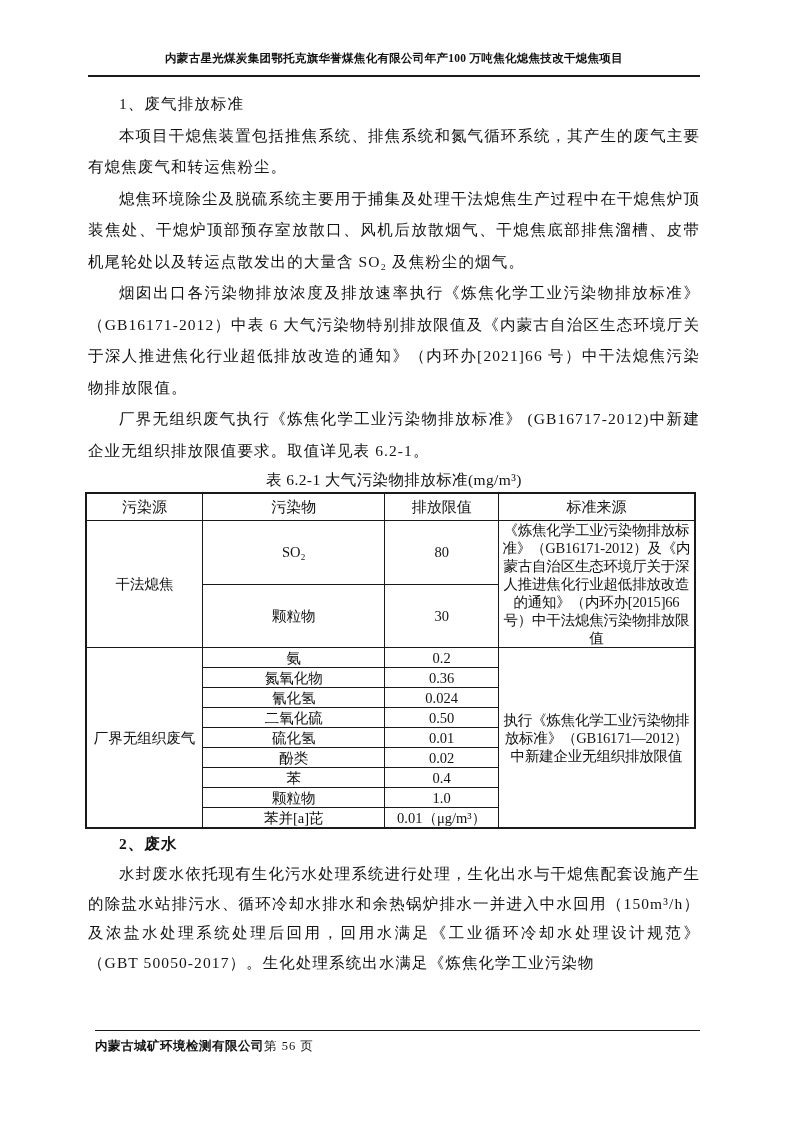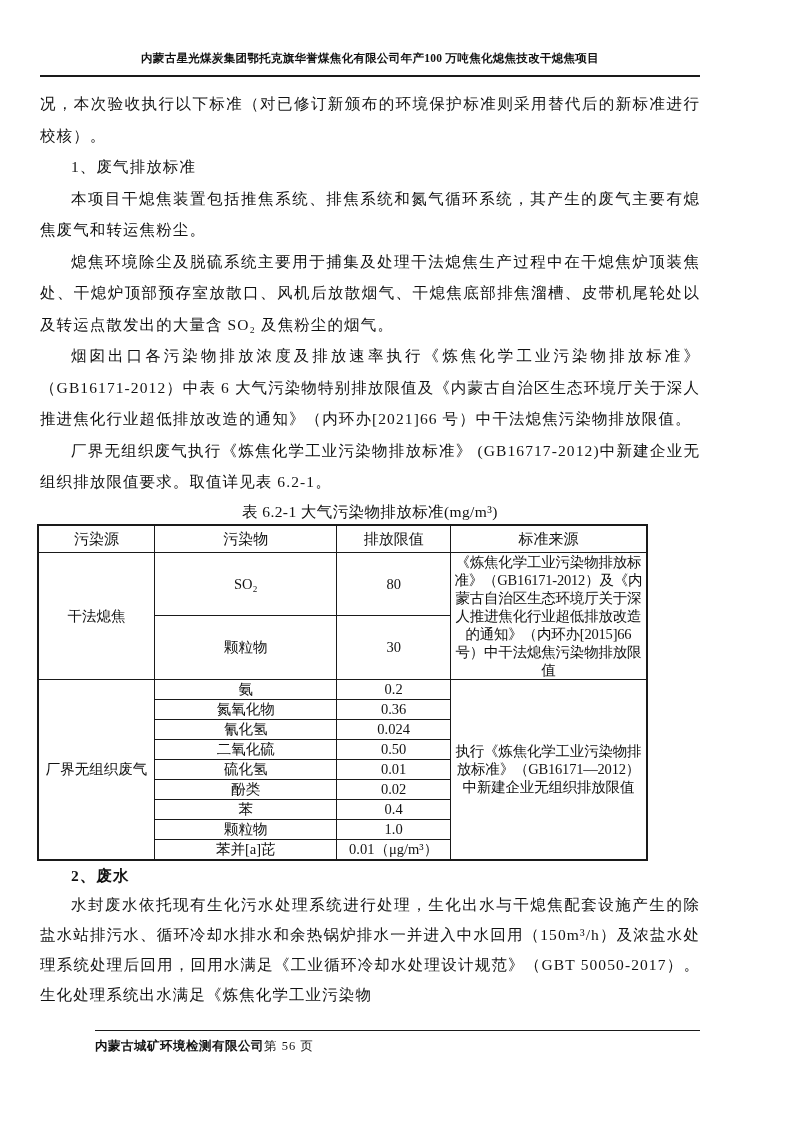--- a/index.html
+++ b/index.html
@@ -1,21 +1,21 @@
 <!DOCTYPE html>
 <html><head>
 <meta charset="utf-8">
 <style>
   html,body{margin:0;padding:0;background:#ffffff;}
   .page{
     position:relative;
     width:794px;height:1123px;
     background:#ffffff;
     box-sizing:border-box;
-    padding:50px 94px 0 40px;
+    padding:50px 94px 0 88px;
     font-family:"Liberation Serif","DejaVu Serif",serif;
     color:#121212;
     overflow:hidden;
   }
   .header-title{
     text-align:center;
     font-weight:bold;
     font-size:11.5px;
     letter-spacing:0.3px;
     line-height:16px;
@@ -84,21 +84,20 @@
 </style>
 </head>
 <body>
 
 <div class="page">
 
   <div class="header-title">内蒙古星光煤炭集团鄂托克旗华誉煤焦化有限公司年产100 万吨焦化熄焦技改干熄焦项目</div>
   <div class="header-rule"></div>
 
   <div class="doc-body">
-    <p>况，本次验收执行以下标准（对已修订新颁布的环境保护标准则采用替代后的新标准进行校核）。</p>
     <p class="indent">1、废气排放标准</p>
     <p class="indent">本项目干熄焦装置包括推焦系统、排焦系统和氮气循环系统，其产生的废气主要有熄焦废气和转运焦粉尘。</p>
     <p class="indent">熄焦环境除尘及脱硫系统主要用于捕集及处理干法熄焦生产过程中在干熄焦炉顶装焦处、干熄炉顶部预存室放散口、风机后放散烟气、干熄焦底部排焦溜槽、皮带机尾轮处以及转运点散发出的大量含 SO₂ 及焦粉尘的烟气。</p>
     <p class="indent">烟囱出口各污染物排放浓度及排放速率执行《炼焦化学工业污染物排放标准》 （GB16171-2012）中表 6 大气污染物特别排放限值及《内蒙古自治区生态环境厅关于深人推进焦化行业超低排放改造的通知》（内环办[2021]66 号）中干法熄焦污染物排放限值。</p>
     <p class="indent">厂界无组织废气执行《炼焦化学工业污染物排放标准》 (GB16717-2012)中新建企业无组织排放限值要求。取值详见表 6.2-1。</p>
 
     <div class="table-title">表 6.2-1 大气污染物排放标准(mg/m³)</div>
 
     <table class="std-table">
       <colgroup>

